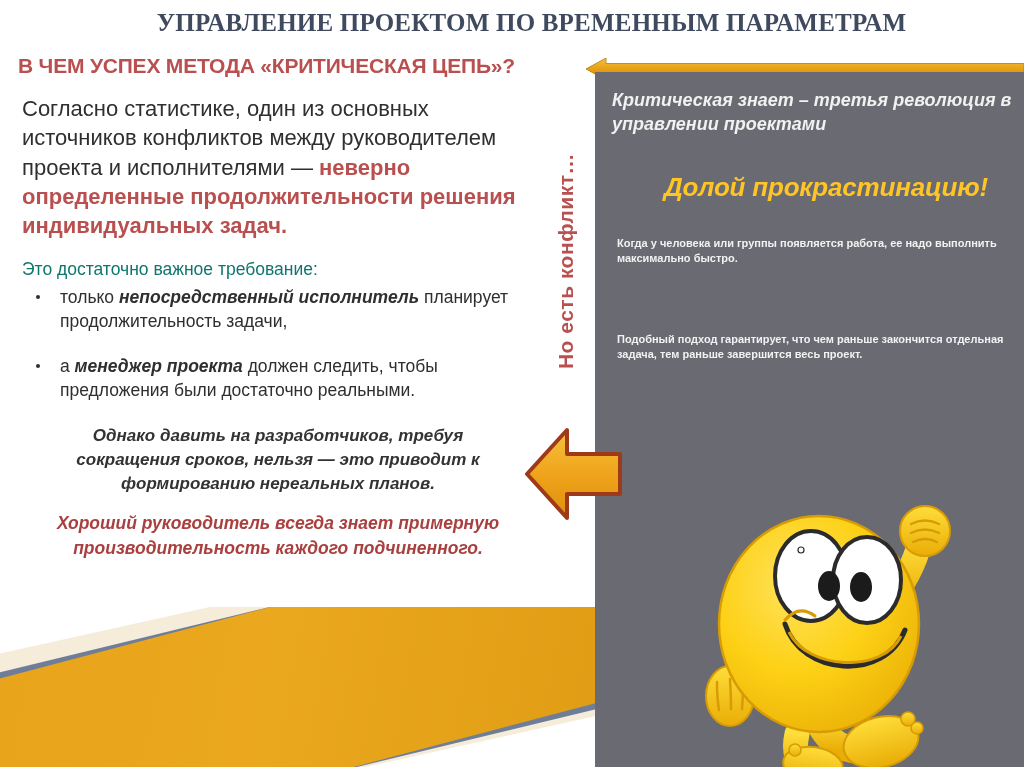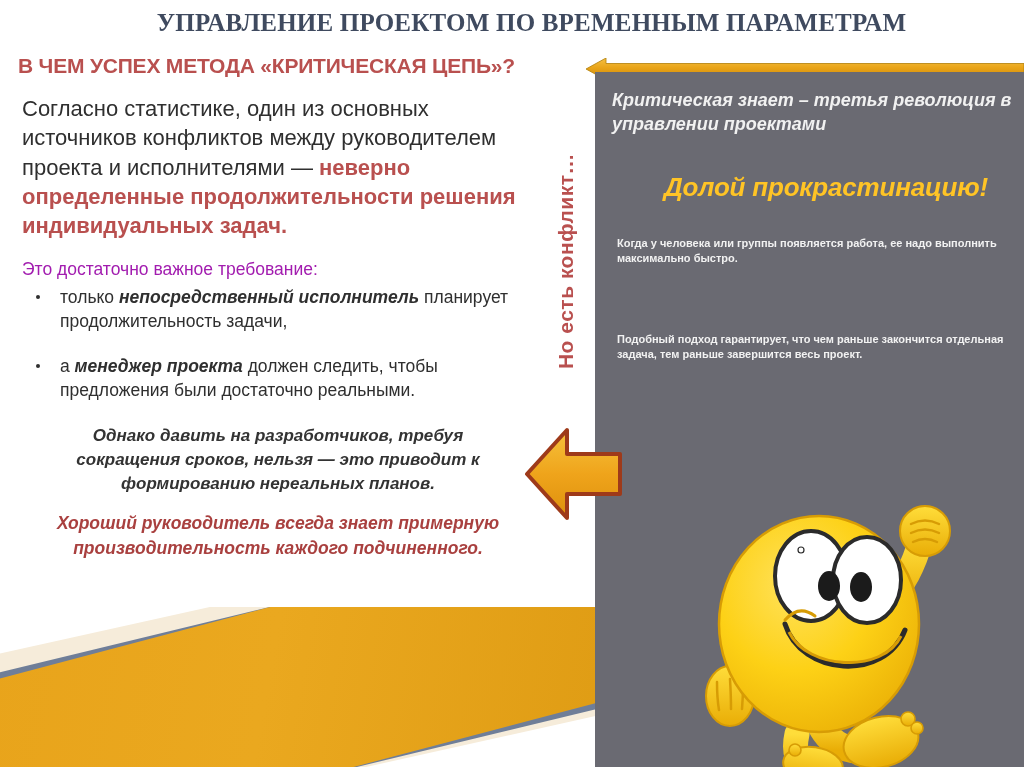--- a/index.html
+++ b/index.html
@@ -104,21 +104,21 @@
     font-size: 22px;
     line-height: 1.33;
     color: #2f2f2f;
     margin: 0 0 19px 0;
   }
   .accent { color: #b9504f; font-weight: bold; }
   .blk { color: #2f2f2f; }
 
   .req-head {
     font-size: 17.5px;
-    color: #a21caf;
+    color: #0f766e;
     margin: 0 0 6px 0;
   }
   ul.bullets {
     list-style: none;
     margin: 0;
     padding: 0;
   }
   ul.bullets li {
     position: relative;
     padding-left: 38px;

